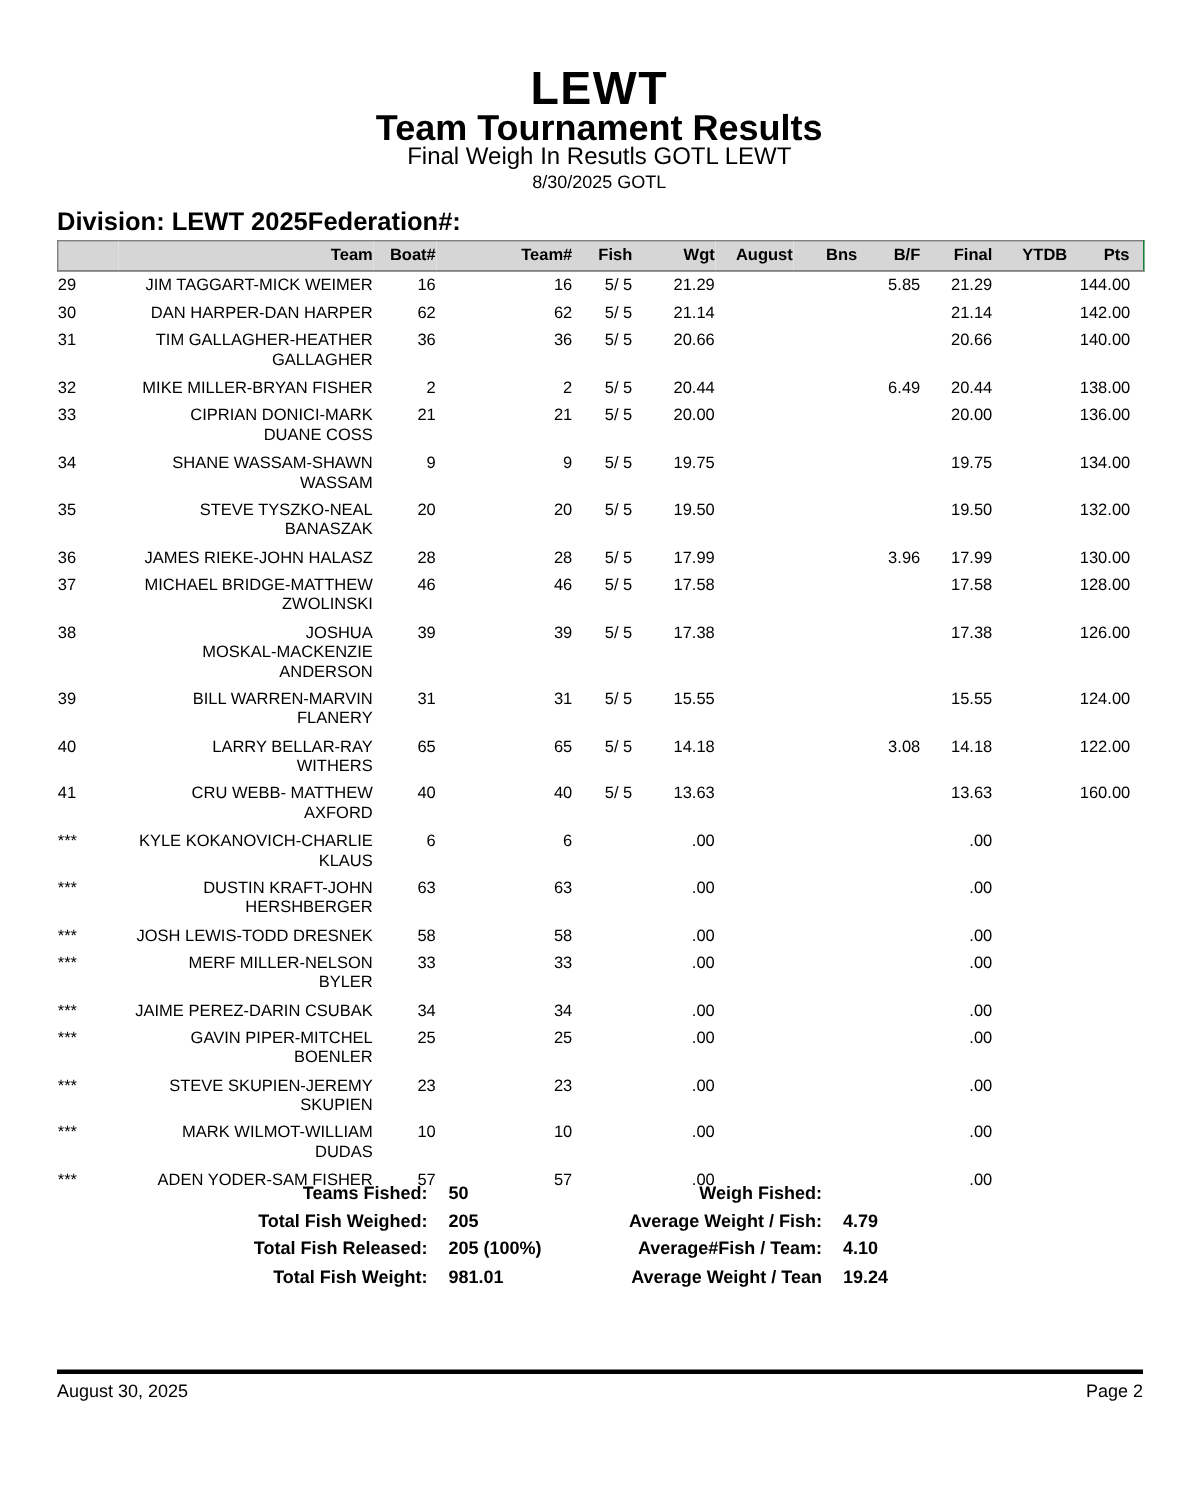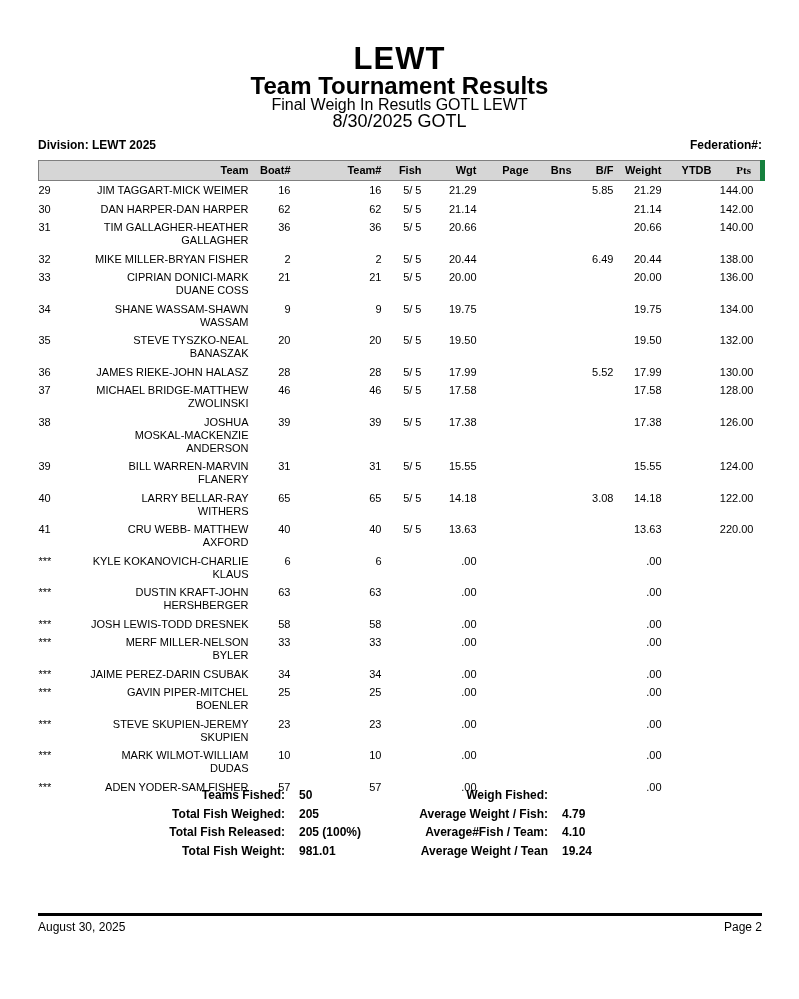--- a/index.html
+++ b/index.html
@@ -5,36 +5,36 @@
   * { margin:0; padding:0; box-sizing:border-box; }
   html,body { background:#ffffff; }
   body { font-family:"Liberation Sans", sans-serif; color:#000; }
   .page { position:relative; width:799px; height:999px; background:#fff; overflow:hidden; }
 
   
   .title-block { position:absolute; top:42px; left:0; width:100%; text-align:center; }
   .title-main   { font-size:31px; font-weight:bold; line-height:33px; letter-spacing:1px; }
   .title-sub    { font-size:24px; font-weight:bold; line-height:21px; }
   .title-line3  { font-size:16px; font-weight:normal; line-height:17px; }
-  .title-line4  { font-size:18px; font-weight:normal; line-height:17px; }
+  .title-line4  { font-size:12px; font-weight:normal; line-height:17px; }
 
   
   .division-row { position:absolute; top:138px; left:38px; width:724px;
-                  display:flex; justify-content:space-between;
-                  font-size:12px; font-weight:bold; }
+                  display:flex; justify-content:flex-start;
+                  font-size:17px; font-weight:bold; }
 
   
   table.results { position:absolute; top:160px; left:38px; width:724px;
                   border-collapse:collapse; table-layout:fixed;
                   font-size:11px; line-height:13px; }
   table.results thead td { background:#d6d6d6; font-weight:bold;
                   border-top:1px solid #7f7f7f; border-bottom:1px solid #7f7f7f;
                   padding:3px 0 3px 0; }
   table.results thead td:first-child { border-left:1px solid #7f7f7f; }
-  table.results thead td:last-child  { border-right:5px solid #15803d;font-family:Liberation Serif, serif; }
+  table.results thead td:last-child  { border-right:1px solid #15803d; }
   table.results tbody td { padding:3px 0 2.5px 0; vertical-align:top; }
   td.c-rank  { text-align:left; }
   td.c-team  { text-align:right; white-space:pre-line; }
   td.c-num   { text-align:right; }
   td.c-pts   { text-align:right; padding-right:9px !important; }
 
   
   .summary { position:absolute; top:786px; left:38px; width:724px;
              font-size:12px; font-weight:bold; }
   .summary-col { position:absolute; top:0; }
@@ -84,24 +84,24 @@
         <col style="width:51px">
     </colgroup>
     <thead>
       <tr id="header-row">
           <td class="c-rank"></td>
           <td class="c-team">Team</td>
           <td class="c-num">Boat#</td>
           <td class="c-num">Team#</td>
           <td class="c-num">Fish</td>
           <td class="c-num">Wgt</td>
-          <td class="c-num">Page</td>
+          <td class="c-num">August</td>
           <td class="c-num">Bns</td>
           <td class="c-num">B/F</td>
-          <td class="c-num">Weight</td>
+          <td class="c-num">Final</td>
           <td class="c-num">YTDB</td>
           <td class="c-num c-pts">Pts</td>
         </tr>
     </thead>
     <tbody id="table-body">
         <tr>
           <td class="c-rank">29</td>
           <td class="c-team">JIM TAGGART-MICK WEIMER</td>
           <td class="c-num">16</td>
           <td class="c-num">16</td>
@@ -204,21 +204,21 @@
         </tr>
         <tr>
           <td class="c-rank">36</td>
           <td class="c-team">JAMES RIEKE-JOHN HALASZ</td>
           <td class="c-num">28</td>
           <td class="c-num">28</td>
           <td class="c-num">5/ 5</td>
           <td class="c-num">17.99</td>
           <td class="c-num"></td>
           <td class="c-num"></td>
-          <td class="c-num">5.52</td>
+          <td class="c-num">3.96</td>
           <td class="c-num">17.99</td>
           <td class="c-num"></td>
           <td class="c-num c-pts">130.00</td>
         </tr>
         <tr>
           <td class="c-rank">37</td>
           <td class="c-team">MICHAEL BRIDGE-MATTHEW
 ZWOLINSKI</td>
           <td class="c-num">46</td>
           <td class="c-num">46</td>
@@ -283,21 +283,21 @@
 AXFORD</td>
           <td class="c-num">40</td>
           <td class="c-num">40</td>
           <td class="c-num">5/ 5</td>
           <td class="c-num">13.63</td>
           <td class="c-num"></td>
           <td class="c-num"></td>
           <td class="c-num"></td>
           <td class="c-num">13.63</td>
           <td class="c-num"></td>
-          <td class="c-num c-pts">220.00</td>
+          <td class="c-num c-pts">160.00</td>
         </tr>
         <tr>
           <td class="c-rank">***</td>
           <td class="c-team">KYLE KOKANOVICH-CHARLIE
 KLAUS</td>
           <td class="c-num">6</td>
           <td class="c-num">6</td>
           <td class="c-num"></td>
           <td class="c-num">.00</td>
           <td class="c-num"></td>

